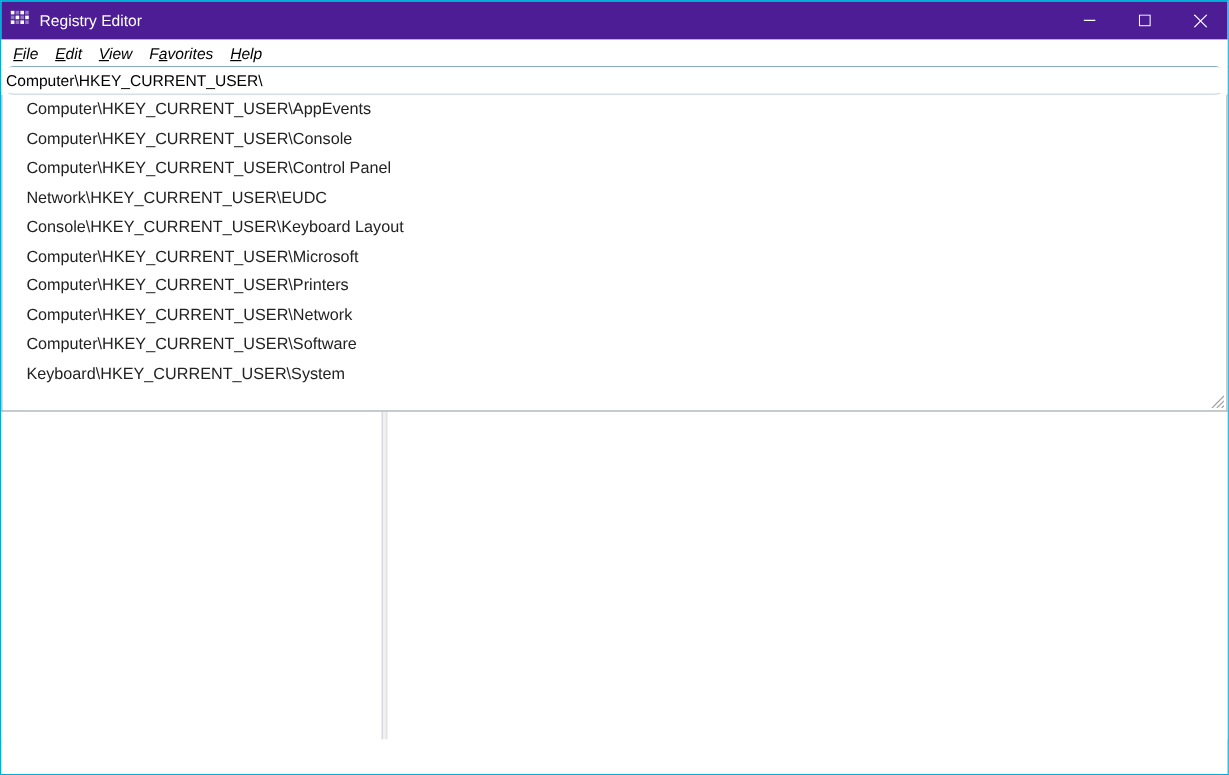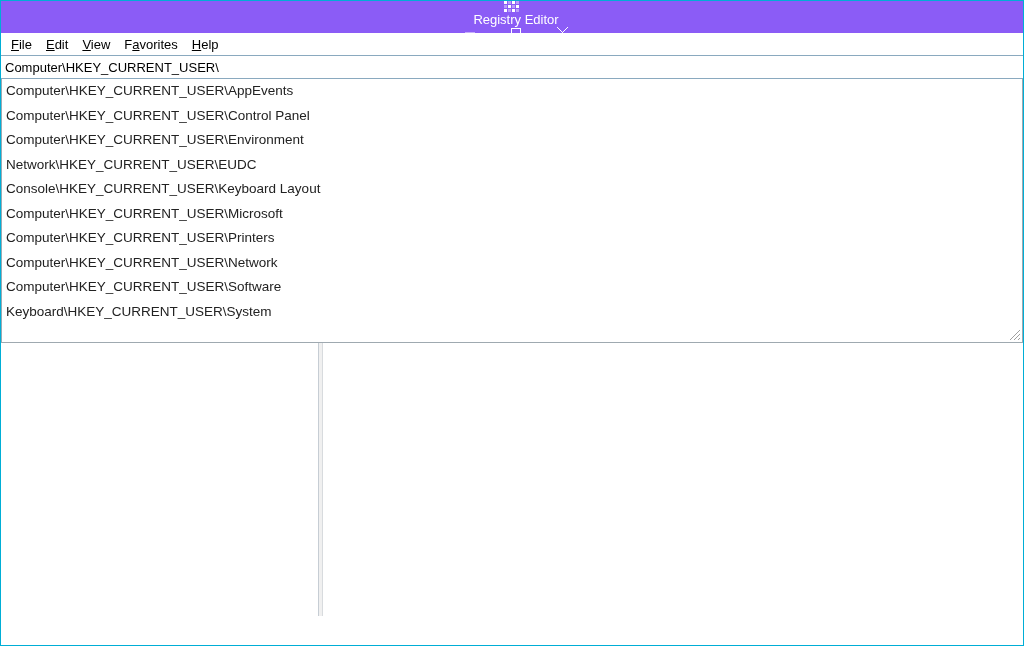--- a/index.html
+++ b/index.html
@@ -11,28 +11,27 @@
       font-family: "Segoe UI", Tahoma, sans-serif;
       font-size: 13px;
       background: #fff;
       width: 1024px;
       height: 646px;
       overflow: hidden;
       border: 1px solid #00aed6;
     }
     .titlebar {
       height: 32px;
-      background: #8b5cf6;
+      background: #4c1d95;
       color: #fff;
       display: flex;
       align-items: center;
       padding-left: 8px;
       -webkit-user-select: none;
       user-select: none;
-      flex-direction: column;
     }
     .titlebar-icon {
       width: 16px;
       height: 16px;
       margin-right: 8px;
       display: flex;
       flex-wrap: wrap;
       gap: 1px;
       align-content: flex-start;
     }
@@ -64,48 +63,50 @@
       display: flex;
       align-items: center;
       padding-left: 3px;
       font-size: 13px;
       color: #000;
       border-bottom: 0;
     }
     .menu-item {
       padding: 1px 7px;
       cursor: default;
+      font-style: italic;
     }
     .menu-item .ul { text-decoration: underline; }
     .addressbar-wrap {
       border-top: 1px solid #8aa9bf;
       border-bottom: 1px solid #8aa9bf;
       height: 24px;
       display: flex;
       align-items: stretch;
       background: #fff;
+      border-radius: 11px;
     }
     .addressbar {
       flex: 1;
       border: 0;
       outline: none;
       font-family: inherit;
       font-size: 13px;
       padding: 2px 4px;
       color: #000;
       background: #fff;
     }
     .autocomplete {
       border: 1px solid #9fa9b0;
       border-top: 0;
       background: #fff;
       position: relative;
     }
     .ac-item {
-      padding: 2px 4px;
+      padding: 2px 20px;
       font-size: 13.5px;
       color: #222;
       cursor: default;
       line-height: 20.5px;
     }
     .resize-grip {
       position: absolute;
       right: 2px;
       bottom: 2px;
       width: 12px;
@@ -180,22 +181,22 @@
   <div class="menu-item"><span class="ul">H</span>elp</div>
 </div>
 
 <div class="addressbar-wrap">
   <input class="addressbar" type="text" value="Computer\HKEY_CURRENT_USER\" style="">
 </div>
 
 <div class="autocomplete" id="ac-list">
 
   <div class="ac-item">Computer\HKEY_CURRENT_USER\AppEvents</div>
+    <div class="ac-item">Computer\HKEY_CURRENT_USER\Console</div>
     <div class="ac-item">Computer\HKEY_CURRENT_USER\Control Panel</div>
-    <div class="ac-item">Computer\HKEY_CURRENT_USER\Environment</div>
     <div class="ac-item">Network\HKEY_CURRENT_USER\EUDC</div>
     <div class="ac-item">Console\HKEY_CURRENT_USER\Keyboard Layout</div>
     <div class="ac-item">Computer\HKEY_CURRENT_USER\Microsoft</div>
     <div class="ac-item">Computer\HKEY_CURRENT_USER\Printers</div>
     <div class="ac-item">Computer\HKEY_CURRENT_USER\Network</div>
     <div class="ac-item">Computer\HKEY_CURRENT_USER\Software</div>
     <div class="ac-item">Keyboard\HKEY_CURRENT_USER\System</div>
     <div style="height: 18px;"></div>
     <svg class="resize-grip" width="12" height="12">
     <line x1="2" y1="12" x2="12" y2="2" stroke="#a0a0a0" stroke-width="1"></line>

